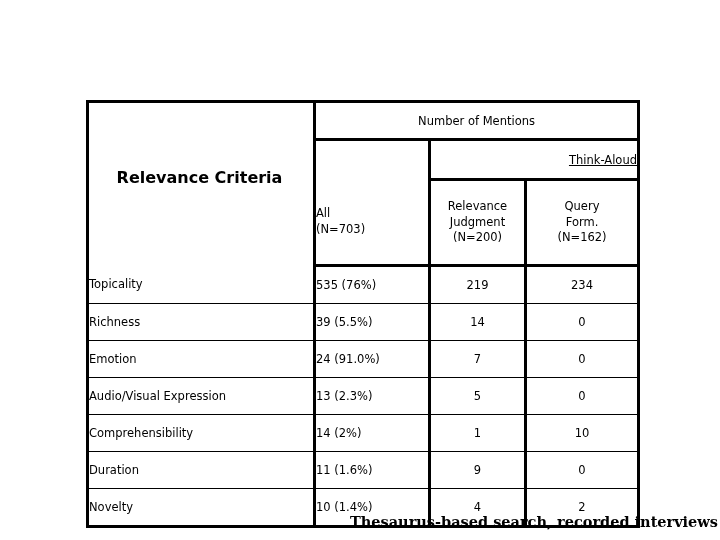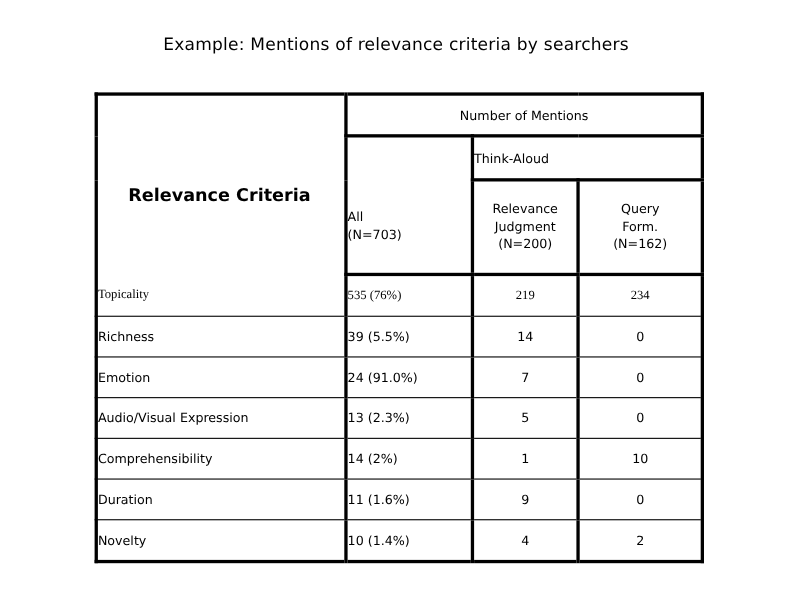--- a/index.html
+++ b/index.html
@@ -67,38 +67,40 @@
   .col-all      { width: 115px; }
   .col-rj       { width: 96px;  }
   .col-qf       { width: 113px; }
 
   
   .mentions {
     border-top: 3px solid #000;
     border-left: 3px solid #000;
     border-right: 3px solid #000;
     border-bottom: 3px solid #000;
+    margin-top: 16px;
   }
 
   
   .h-group {
     text-align: center;
     font-weight: 700;
     font-size: 12px;
     height: 35px;
     border-left: 3px solid #000;
     border-bottom: 3px solid #000;
   }
   .h-think {
-    text-align: left;
+    text-align: right;
     font-weight: 700;
     font-size: 12px;
     height: 37px;
     border-left: 3px solid #000;
     border-bottom: 3px solid #000;
+    text-decoration: underline;
   }
   .h-blank-tall {
     border: none;
   }
   .h-blank-mid {
     border-left: 3px solid #000;
   }
   .h-all {
     text-align: left;
     font-weight: 400;
@@ -120,21 +122,20 @@
     padding: 0 3px;
   }
 
   
   tbody tr td {
     height: 36px;
     border-top: 1.5px solid #000;
   }
   tbody tr:first-child td {
     border-top: none;
-    font-family: Liberation Serif, serif;
   }
 
   td.c-criteria {
     text-align: left;
     font-weight: 700;
     font-size: 11.5px;
     padding-left: 12px;
   }
   td.c-all {
     font-weight: 400;
@@ -160,21 +161,20 @@
     color: #000000;
     white-space: nowrap;
     text-align: right;
   }
 </style>
 </head>
 <body>
 
 <div class="slide">
 
-  <div class="slide-title">Example: Mentions of relevance criteria by searchers</div>
 
   <div class="table-wrap">
     <table class="mentions">
       <colgroup>
         <col class="col-criteria">
         <col class="col-all">
         <col class="col-rj">
         <col class="col-qf">
       </colgroup>
 
@@ -250,14 +250,15 @@
             <td class="c-all">10 (1.4%)</td>
             <td class="c-num">4</td>
             <td class="c-num">2</td>
           </tr>
         </tbody>
     </table>
 
     <div style="position:absolute; left:0; top:84px; width:227px; text-align:center; font-weight:700; font-size:16px;">Relevance Criteria</div>
   </div>
 
+  <div class="footer-note">Thesaurus-based search, recorded interviews</div>
 
 </div>
 
 </body></html>

